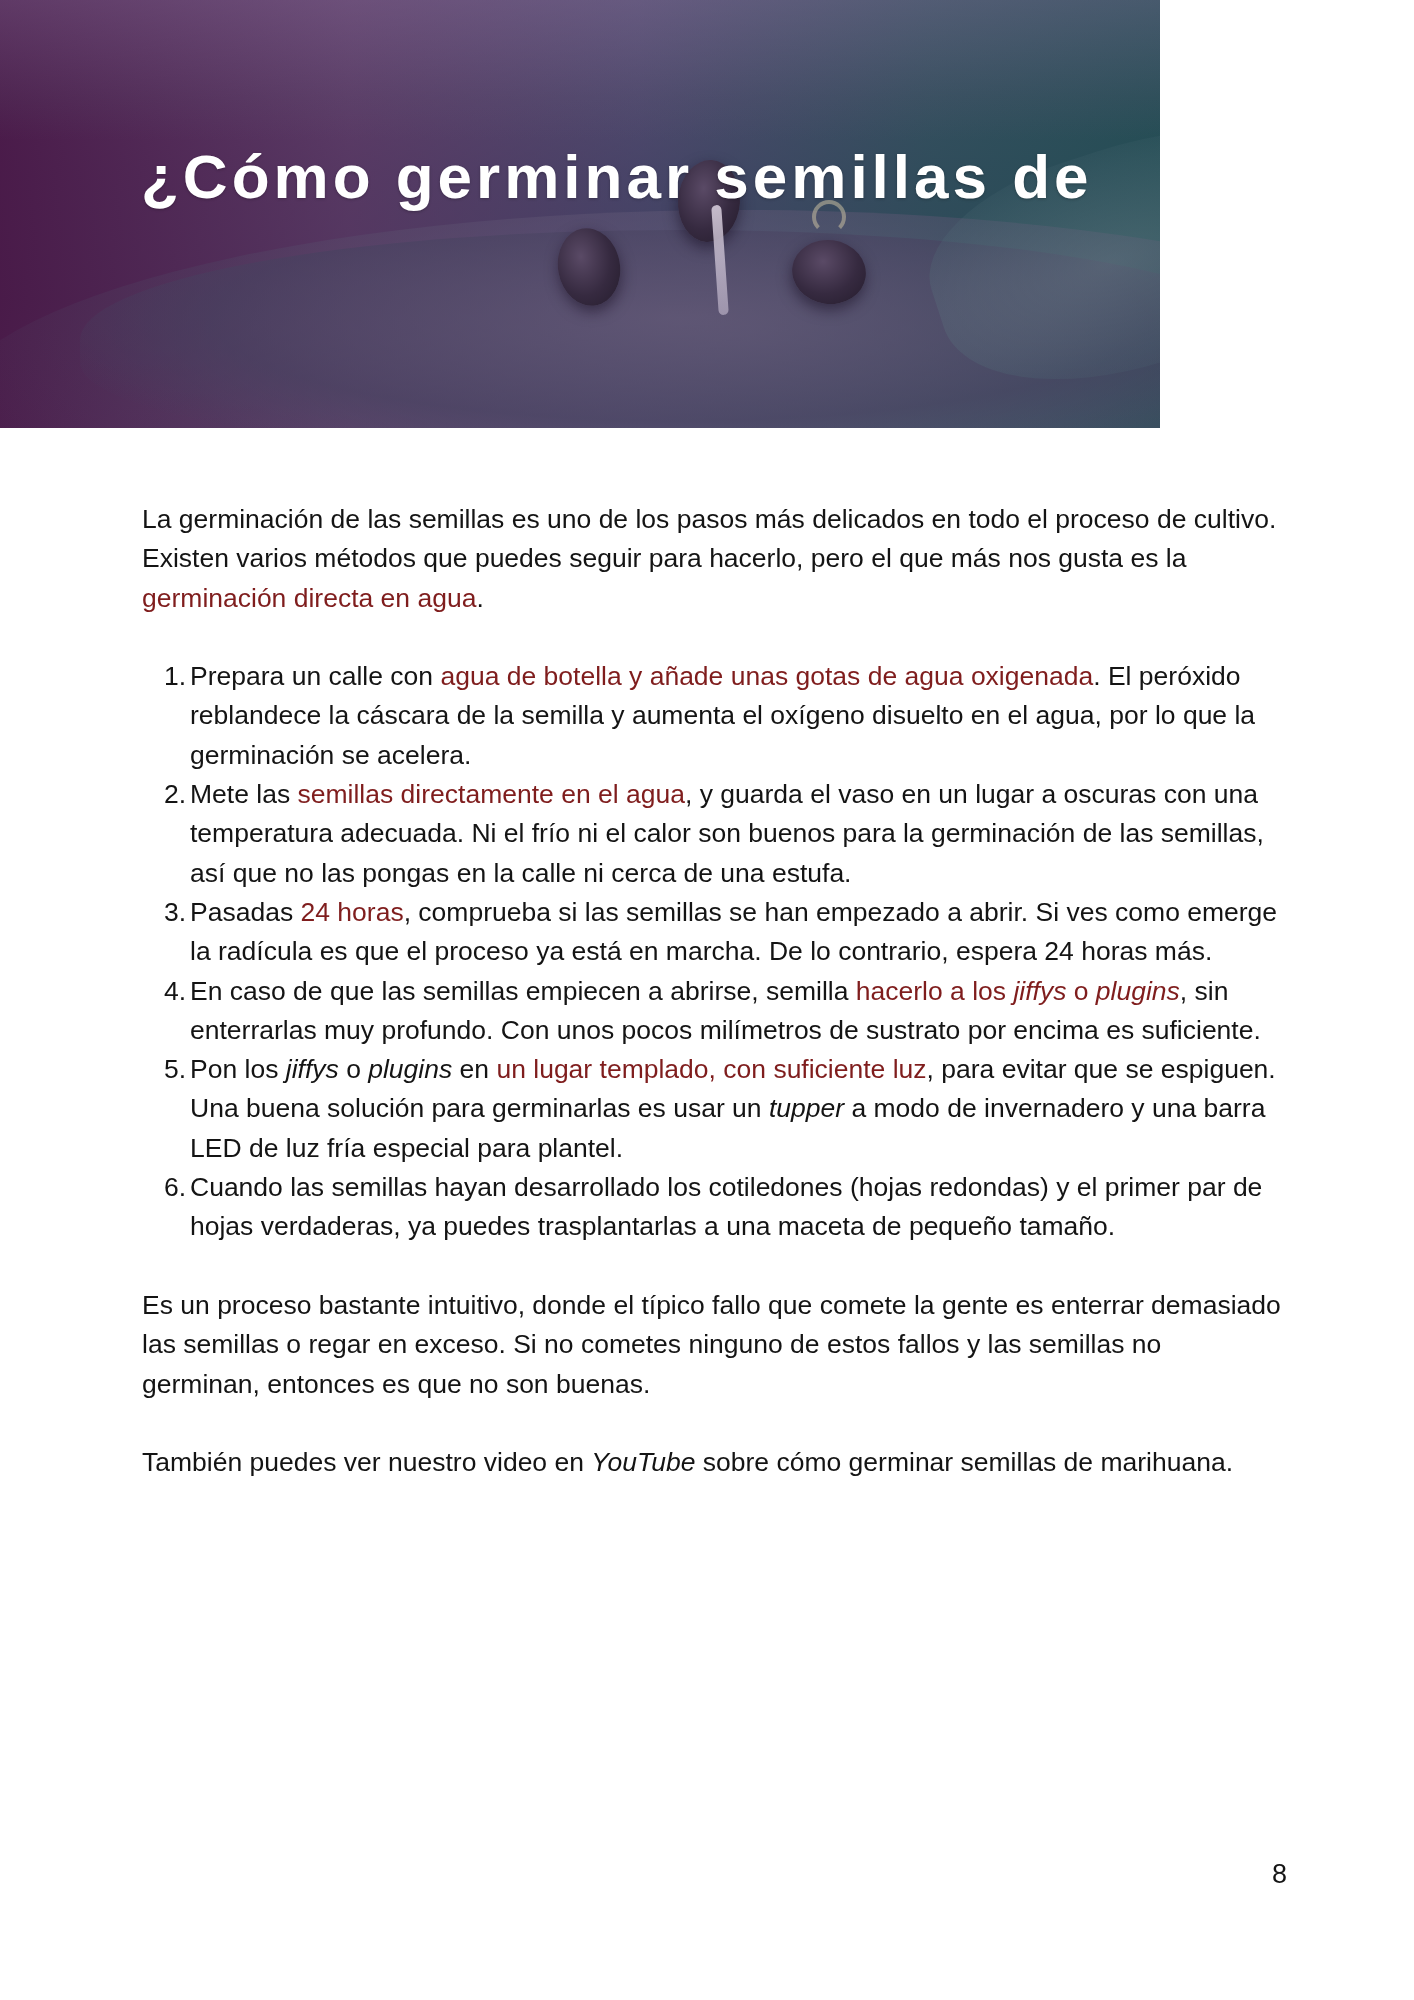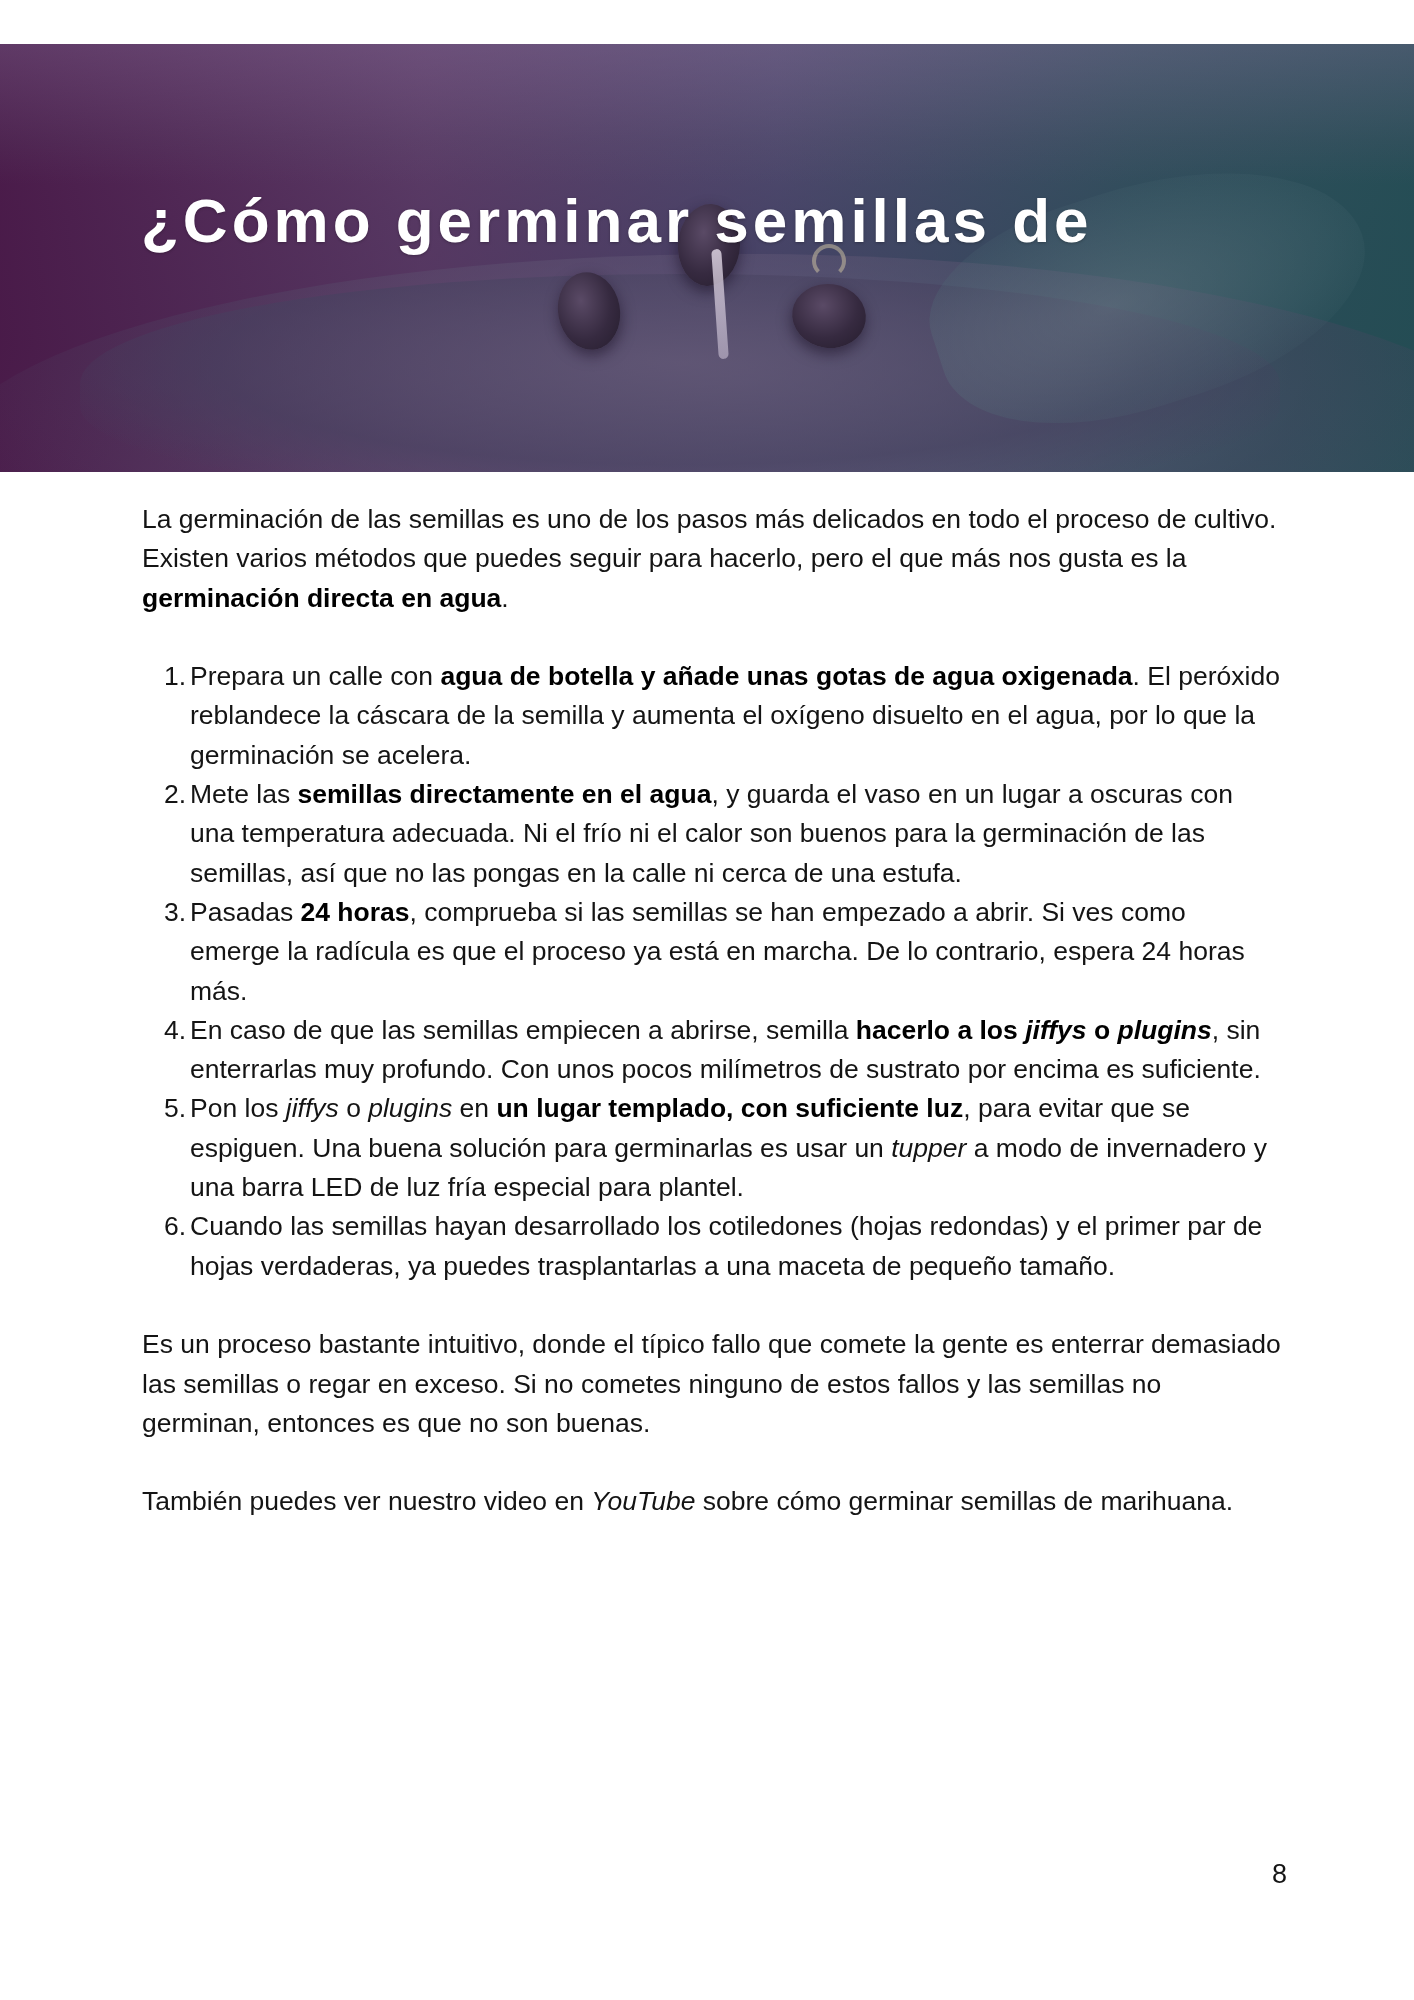--- a/index.html
+++ b/index.html
@@ -12,27 +12,26 @@
     height: 2000px;
     position: relative;
     overflow: hidden;
     font-family: "Liberation Sans", "DejaVu Sans", sans-serif;
     color: #141414;
   }
   
   .hero {
     position: absolute;
     left: 0; top: 0;
-    width: 1414px;
+    width: 1160px;
     height: 428px;
     overflow: hidden;
     background:
       linear-gradient(90deg, rgba(74,24,72,0.92) 0%, rgba(92,52,100,0.70) 30%, rgba(70,70,110,0.55) 55%, rgba(40,80,90,0.75) 80%, rgba(34,78,84,0.92) 100%),
       linear-gradient(180deg, #6b5a7a 0%, #4a4260 40%, #3f3b55 70%, #5a5070 100%);
-    margin-top: 44px;
   }
   .hero .bowl {
     position: absolute;
     left: -60px; top: 210px;
     width: 1600px; height: 420px;
     border-radius: 50%;
     background: radial-gradient(ellipse at 50% 30%, rgba(120,110,140,0.55) 0%, rgba(80,70,100,0.35) 50%, rgba(40,40,60,0.0) 75%);
   }
   .hero .soil {
     position: absolute;
@@ -101,21 +100,21 @@
     left: 142px;
     top: 500px;
     width: 1140px;
     font-size: 26.5px;
     line-height: 39.3px;
     color: #141414;
   }
   .content p {
     margin: 0 0 39.3px 0;
   }
-  .content b { font-weight: 700; color: #000000; }
+  .content b { font-weight: 400; color: #7f1d1d; }
   .content i { font-style: italic; }
   .steps {
     list-style: none;
     margin: 0 0 39.3px 0;
     padding: 0;
   }
   .steps li {
     position: relative;
     padding-left: 48px;
   }

